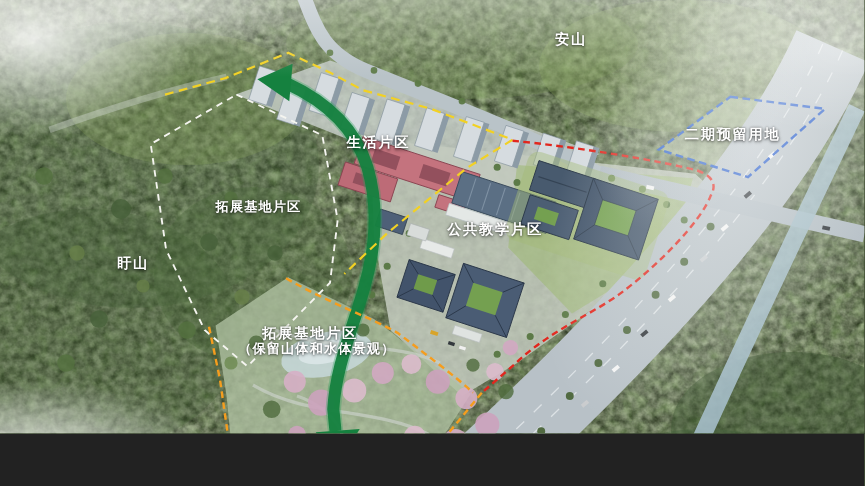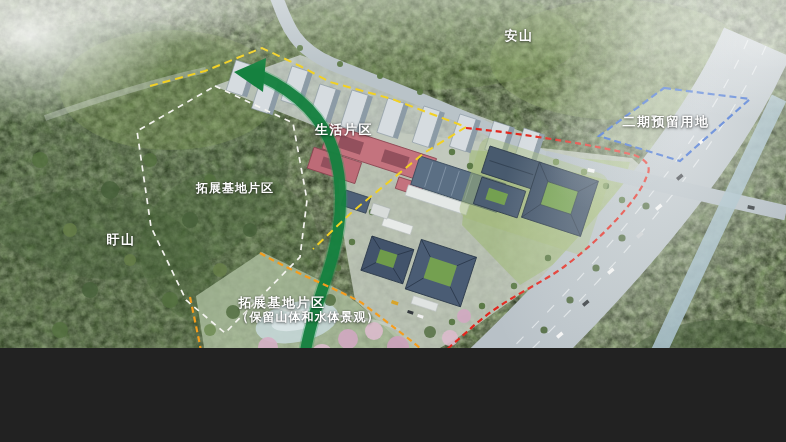--- a/index.html
+++ b/index.html
@@ -1,17 +1,17 @@
 <!DOCTYPE html>
 <html><head>
 <meta charset="utf-8">
 <style>
   html,body{margin:0;padding:0;background:#222;}
   .stage{
-    position:relative;width:786px;height:348px;overflow:hidden;
+    position:relative;width:786px;height:394px;overflow:hidden;
     font-family:"DejaVu Sans",sans-serif;
     background:#66824d;
   }
   .stage svg{position:absolute;left:0;top:0;}
   .map-label{
     position:absolute;transform:translate(-50%,-50%);
     color:#ffffff;font-size:13px;font-weight:600;letter-spacing:1.5px;
     white-space:nowrap;
     text-shadow:0 1px 3px rgba(0,0,0,.6),0 0 2px rgba(0,0,0,.4);
     z-index:5;
@@ -296,16 +296,17 @@
     <ellipse cx="30" cy="425" rx="170" ry="80" fill="url(#gMist)" opacity="0.95"></ellipse>
     <ellipse cx="120" cy="442" rx="90" ry="30" fill="url(#gMist)" opacity="0.5"></ellipse>
   </g>
 </svg>
 
 <div class="map-label" style="left:519px;top:36px;">安山</div>
 <div class="map-label bold" style="left:666px;top:122px;">二期预留用地</div>
 <div class="map-label" style="left:344px;top:130px;">生活片区</div>
 <div class="map-label small" style="left:235px;top:188px;">拓展基地片区</div>
 <div class="map-label" style="left:121px;top:240px;">盱山</div>
+<div class="map-label" style="left:450px;top:209px;">公共教学片区</div>
 <div class="map-label" style="left:282px;top:303px;">拓展基地片区</div>
-<div class="map-label small" style="left:308px;top:317px;">（保留山体和水体景观）</div>
+<div class="map-label small" style="left:288px;top:317px;">（保留山体和水体景观）</div>
 
 </div>
 
 </body></html>

